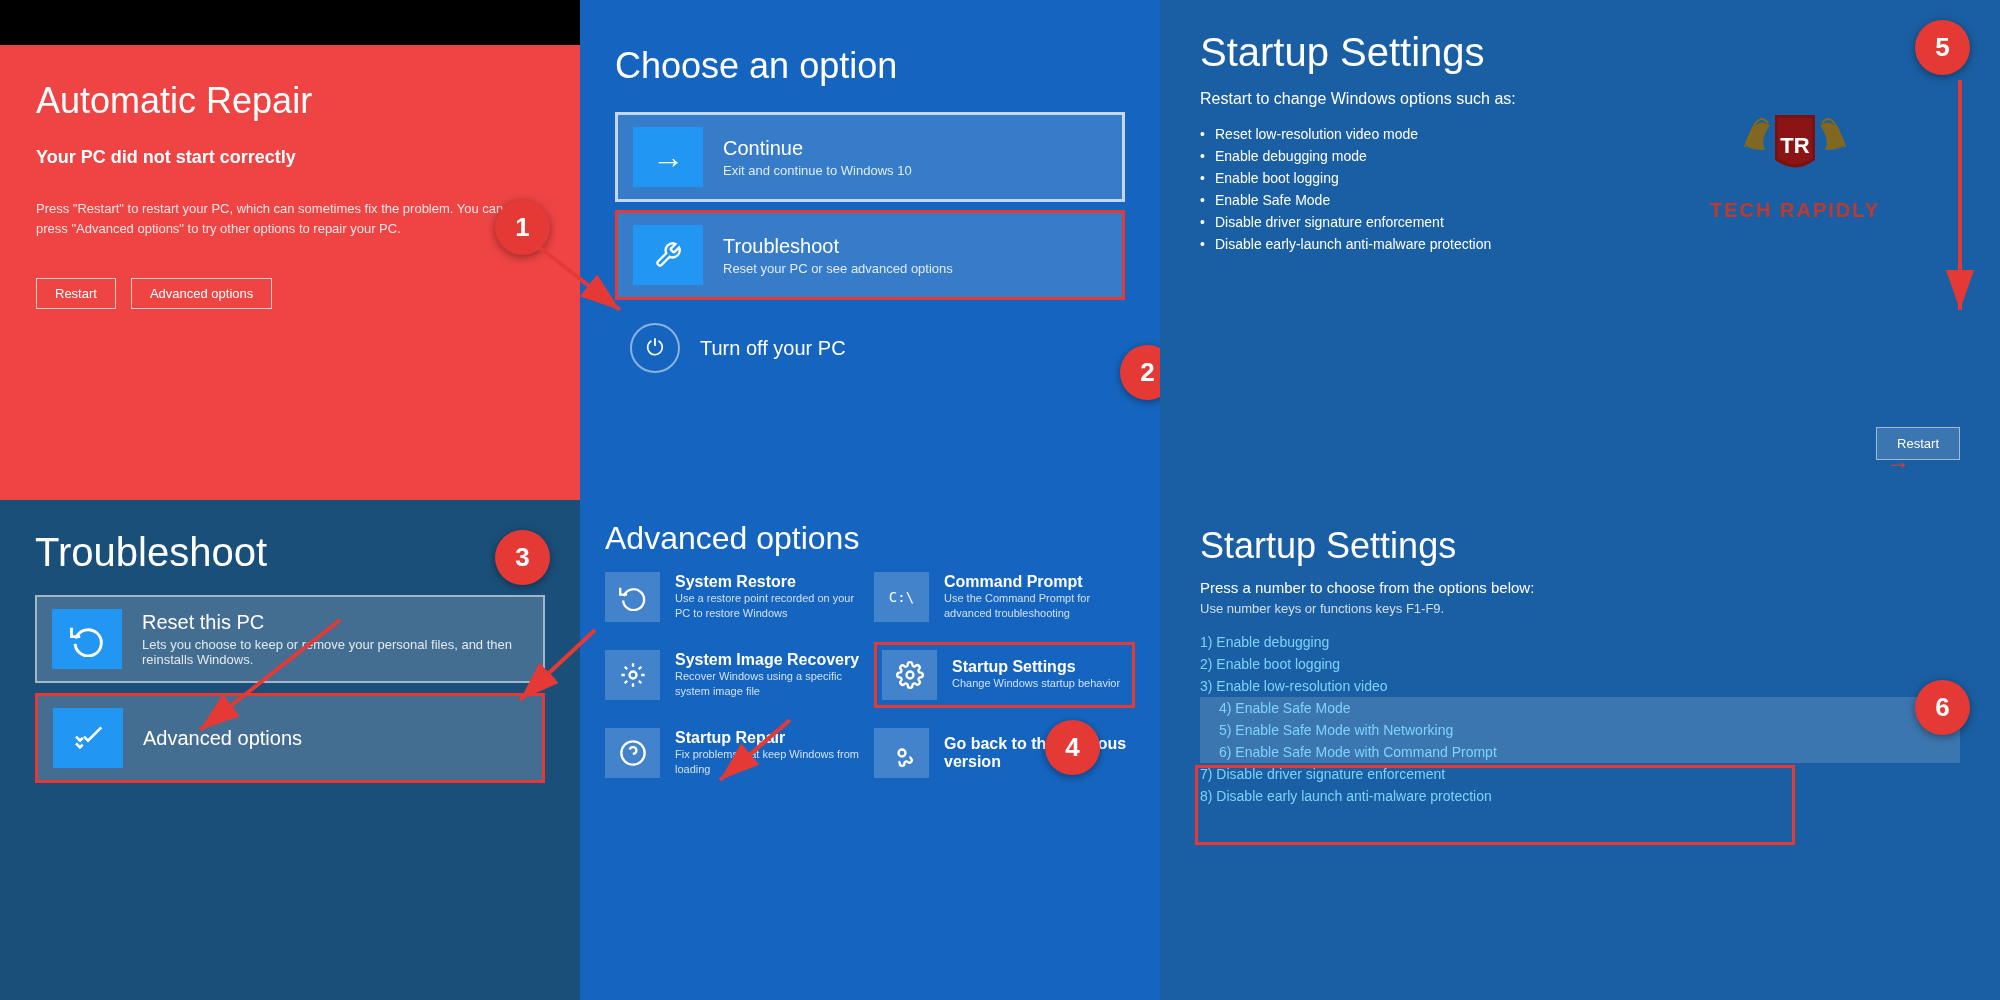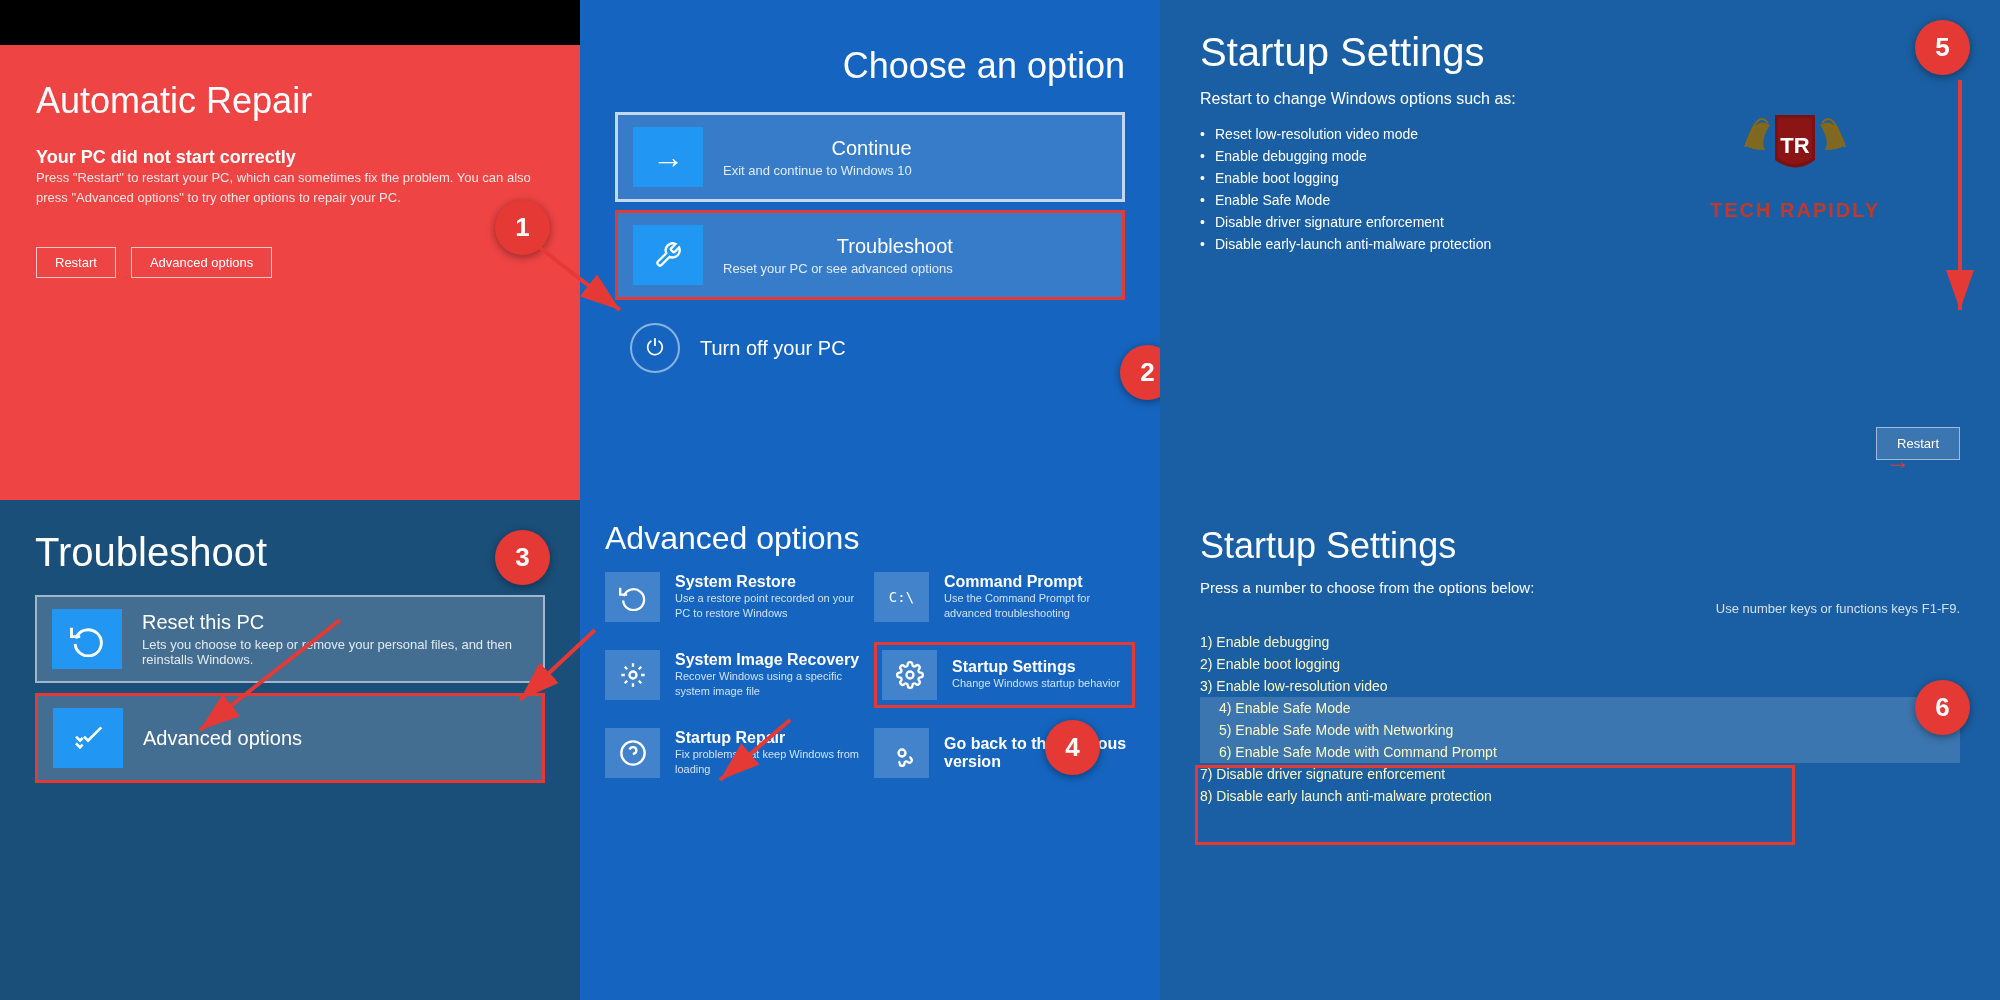--- a/index.html
+++ b/index.html
@@ -31,21 +31,21 @@
     .panel-1 h1 {
       font-size: 36px;
       font-weight: 300;
       color: white;
       margin-bottom: 25px;
     }
     .panel-1 .subtitle {
       font-size: 18px;
       color: white;
       font-weight: 600;
-      margin-bottom: 0;
+      margin-bottom: 31px;
     }
     .panel-1 .desc {
       font-size: 13px;
       color: rgba(255,255,255,0.85);
       line-height: 1.5;
       margin-bottom: 40px;
     }
     .btn-group {
       display: flex;
       gap: 15px;
@@ -228,28 +228,27 @@
     }
     .panel-6 .press-desc {
       font-size: 15px;
       color: white;
       margin-bottom: 5px;
     }
     .panel-6 .key-hint {
       font-size: 13px;
       color: rgba(255,255,255,0.8);
       margin-bottom: 15px;
-      text-align: right;
     }
     .settings-list {
       list-style: none;
       padding: 0;
     }
     .settings-list li {
-      color: #fef9c3;
+      color: #7dd3fc;
       font-size: 14px;
       padding: 3px 0;
     }
     .settings-list li.highlighted {
       background: rgba(255,255,255,0.15);
       padding-left: 19px;
     }
 
     
     .red-circle {
@@ -342,21 +341,21 @@
     <div class="subtitle">Your PC did not start correctly</div>
     <div class="desc">Press "Restart" to restart your PC, which can sometimes fix the problem. You can also press "Advanced options" to try other options to repair your PC.</div>
     <div class="btn-group">
       <button class="win-btn">Restart</button>
       <button class="win-btn">Advanced options</button>
     </div>
 
     <div class="red-circle" style="right:30px;top:200px;">1</div>
   </div>
 
-  <div class="panel panel-2" style="grid-column:2;grid-row:1;position:relative;text-align:right;">
+  <div class="panel panel-2" style="grid-column:2;grid-row:1;position:relative;">
     <h1 style="margin-top:15px;">Choose an option</h1>
 
     <div class="option-tile" style="border:3px solid rgba(255,255,255,0.7);">
       <div class="tile-icon" style="font-size:32px;">→</div>
       <div>
         <span class="tile-title">Continue</span>
         <span class="tile-sub">Exit and continue to Windows 10</span>
       </div>
     </div>
 

